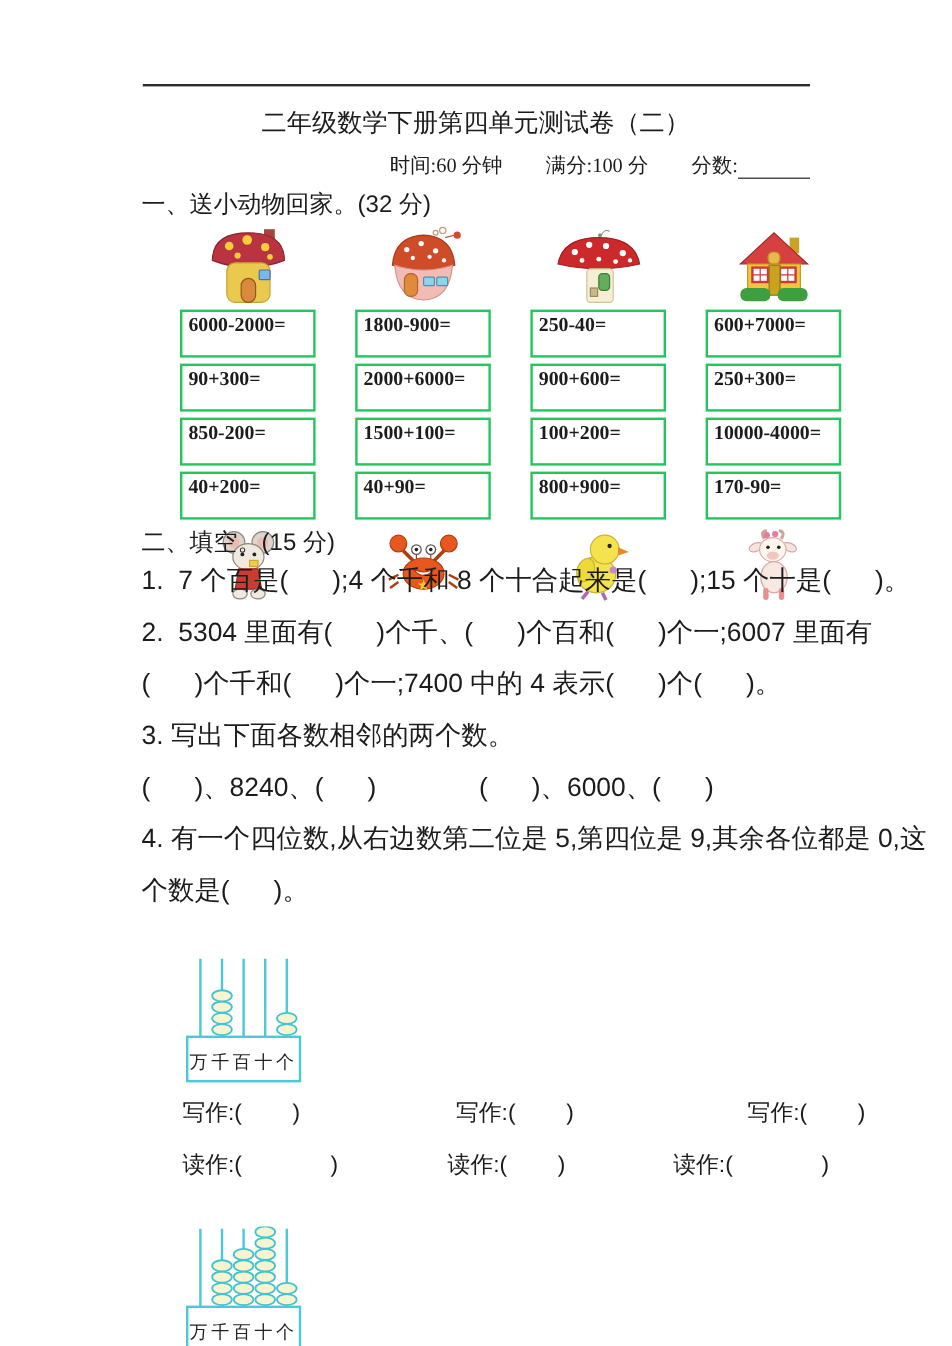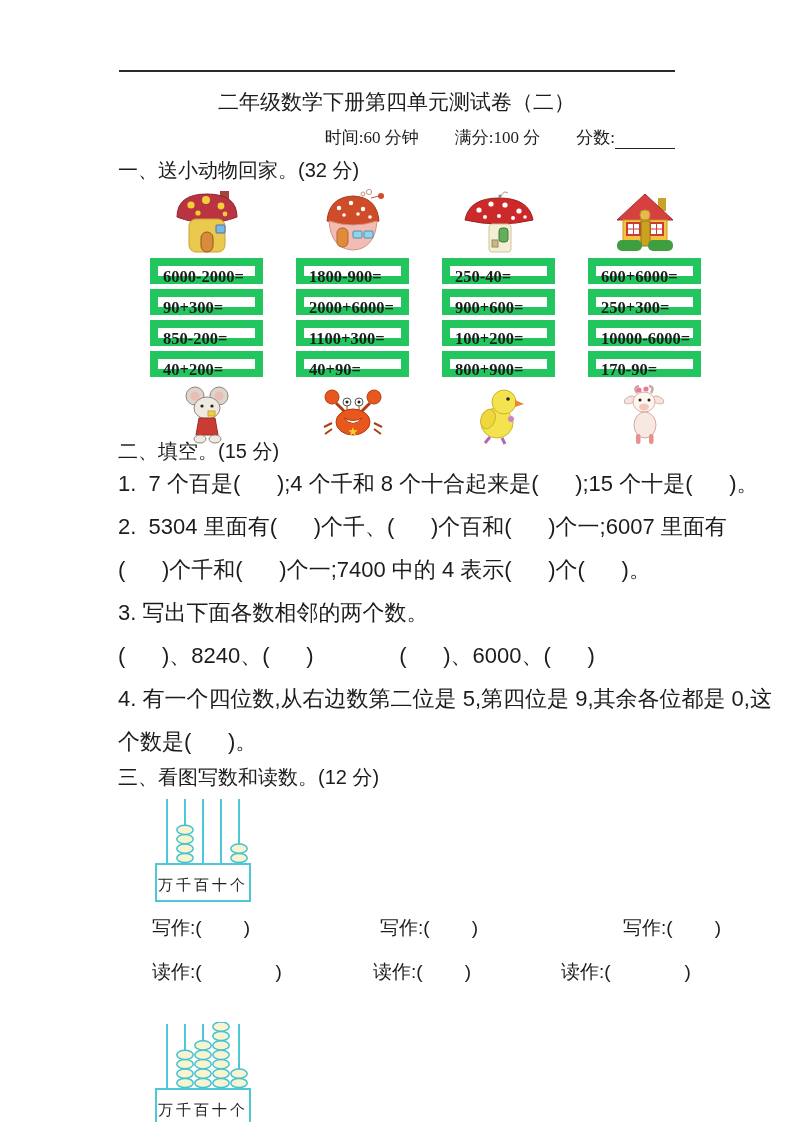--- a/index.html
+++ b/index.html
@@ -21,21 +21,21 @@
   .score-blank{ display:inline-block; width:60px; height:18px; border-bottom:1.6px solid #222; vertical-align:bottom; }
   .sec-head{ position:absolute; left:118px; font-size:20px; font-weight:400; white-space:pre; }
   .s1-head{ top:157px; }
   .s2-head{ top:438px; }
   .s3-head{ top:764px; }
   
   .match{ position:absolute; left:150px; top:186px; display:flex; gap:33px; }
   .mcol{ width:113px; display:flex; flex-direction:column; }
   .art{ height:68px; display:flex; justify-content:center; align-items:flex-end; margin-bottom:4px; }
   .expr{
-    border:8px solid #22c55e; background:#fff; height:26px; line-height:19px;
+    border:2px solid #22c55e; background:#fff; height:40px; line-height:19px;
     padding:1px 0 0 5px; margin-bottom:5px; white-space:pre;
     font-family:"Liberation Serif", serif; font-weight:700; font-size:16.5px;
   }
   .animal{ height:60px; display:flex; justify-content:center; align-items:flex-start; margin-top:3px; }
   
   .qlines{ position:absolute; left:118px; top:462px; width:660px; }
   .qline{ height:43px; line-height:43px; font-size:22px; font-weight:500; white-space:pre; }
   
   .abrow{ position:absolute; left:153px; top:797px; display:flex; gap:118px;flex-direction:column; }
   .abacus{ width:100px; height:107px; }
@@ -112,21 +112,21 @@
           <circle cx="45" cy="26" r="1.8" fill="#fff"></circle>
             <circle cx="57" cy="29" r="1.8" fill="#fff"></circle>
           <path d="M16 33 Q18 61 40 62 Q62 61 64 33 Q40 41 16 33 Z" fill="#f2bcb4" stroke="#d49288"></path>
           <rect x="24" y="40" width="11" height="19" rx="5" fill="#e08a3c" stroke="#b5652a"></rect>
           <rect x="40" y="43" width="9" height="7" rx="1" fill="#8fd4ea" stroke="#4f90aa"></rect>
           <rect x="51" y="43" width="9" height="7" rx="1" fill="#8fd4ea" stroke="#4f90aa"></rect>
         </svg>
       </div>
       <div class="expr">1800-900=</div>
       <div class="expr">2000+6000=</div>
-      <div class="expr">1100+300=</div>
+      <div class="expr">1500+100=</div>
       <div class="expr">40+90=</div>
       <div class="animal">
         <svg width="66" height="58" viewBox="0 0 66 58">
           <path d="M16 18 Q22 24 26 28" stroke="#b03d10" fill="none" stroke-width="3"></path>
           <path d="M50 18 Q44 24 40 28" stroke="#b03d10" fill="none" stroke-width="3"></path>
           <circle cx="12" cy="12" r="7" fill="#e8571d" stroke="#b03d10"></circle>
             <circle cx="54" cy="12" r="7" fill="#e8571d" stroke="#b03d10"></circle>
           <line x1="27" y1="20" x2="27" y2="26" stroke="#b03d10"></line>
             <line x1="39" y1="20" x2="39" y2="26" stroke="#b03d10"></line>
           <circle cx="27" cy="17" r="4" fill="#fff" stroke="#555"></circle>
@@ -188,23 +188,23 @@
           <line x1="30.5" y1="35" x2="30.5" y2="47" stroke="#cc3b33"></line>
             <line x1="24" y1="41" x2="37" y2="41" stroke="#cc3b33"></line>
           <rect x="47" y="35" width="13" height="12" fill="#fff" stroke="#cc3b33" stroke-width="2"></rect>
           <line x1="53.5" y1="35" x2="53.5" y2="47" stroke="#cc3b33"></line>
             <line x1="47" y1="41" x2="60" y2="41" stroke="#cc3b33"></line>
           <rect x="38" y="33" width="9" height="25" fill="#caa21f" stroke="#96761a"></rect>
           <rect x="14" y="52" width="25" height="11" rx="5" fill="#3f9e3f"></rect>
           <rect x="45" y="52" width="25" height="11" rx="5" fill="#3f9e3f"></rect>
         </svg>
       </div>
-      <div class="expr">600+6000=</div>
+      <div class="expr">600+7000=</div>
       <div class="expr">250+300=</div>
-      <div class="expr">10000-6000=</div>
+      <div class="expr">10000-4000=</div>
       <div class="expr">170-90=</div>
       <div class="animal">
         <svg width="52" height="60" viewBox="0 0 52 60">
           <path d="M18 8 Q14 2 20 1 M32 8 Q36 2 30 1" stroke="#c8a89a" fill="none" stroke-width="2.5"></path>
           <ellipse cx="11" cy="15" rx="6" ry="3.4" fill="#f6e3e0" stroke="#d8a8a0" transform="rotate(-22 11 15)"></ellipse>
           <ellipse cx="39" cy="15" rx="6" ry="3.4" fill="#f6e3e0" stroke="#d8a8a0" transform="rotate(22 39 15)"></ellipse>
           <circle cx="20" cy="5" r="2.6" fill="#e87aa0"></circle>
             <circle cx="27" cy="4" r="2.6" fill="#e87aa0"></circle>
           <ellipse cx="25" cy="17" rx="11" ry="10" fill="#fdf6ef" stroke="#d8b0a8"></ellipse>
           <circle cx="21" cy="15" r="1.5" fill="#222"></circle>
@@ -224,21 +224,20 @@
   <div class="qlines">
     <div class="qline">1.  7 个百是(      );4 个千和 8 个十合起来是(      );15 个十是(      )。</div>
     <div class="qline">2.  5304 里面有(      )个千、(      )个百和(      )个一;6007 里面有</div>
     <div class="qline">(      )个千和(      )个一;7400 中的 4 表示(      )个(      )。</div>
     <div class="qline">3. 写出下面各数相邻的两个数。</div>
     <div class="qline">(      )、8240、(      )              (      )、6000、(      )</div>
     <div class="qline">4. 有一个四位数,从右边数第二位是 5,第四位是 9,其余各位都是 0,这</div>
     <div class="qline">个数是(      )。</div>
   </div>
 
-  <div class="sec-head s3-head">三、看图写数和读数。(12 分)</div>
 
   <div class="abrow">
     <div class="abacus"><svg width="100" height="107">
           <line x1="14" y1="2" x2="14" y2="67" stroke="#4cc8d6" stroke-width="2"></line>
           <line x1="32" y1="2" x2="32" y2="67" stroke="#4cc8d6" stroke-width="2"></line>
           <ellipse cx="32" cy="61" rx="8.2" ry="4.6" fill="#f7f4cf" stroke="#43c2d2" stroke-width="1.5"></ellipse>
           <ellipse cx="32" cy="51.6" rx="8.2" ry="4.6" fill="#f7f4cf" stroke="#43c2d2" stroke-width="1.5"></ellipse>
           <ellipse cx="32" cy="42.2" rx="8.2" ry="4.6" fill="#f7f4cf" stroke="#43c2d2" stroke-width="1.5"></ellipse>
           <ellipse cx="32" cy="32.8" rx="8.2" ry="4.6" fill="#f7f4cf" stroke="#43c2d2" stroke-width="1.5"></ellipse>
           <line x1="50" y1="2" x2="50" y2="67" stroke="#4cc8d6" stroke-width="2"></line>

